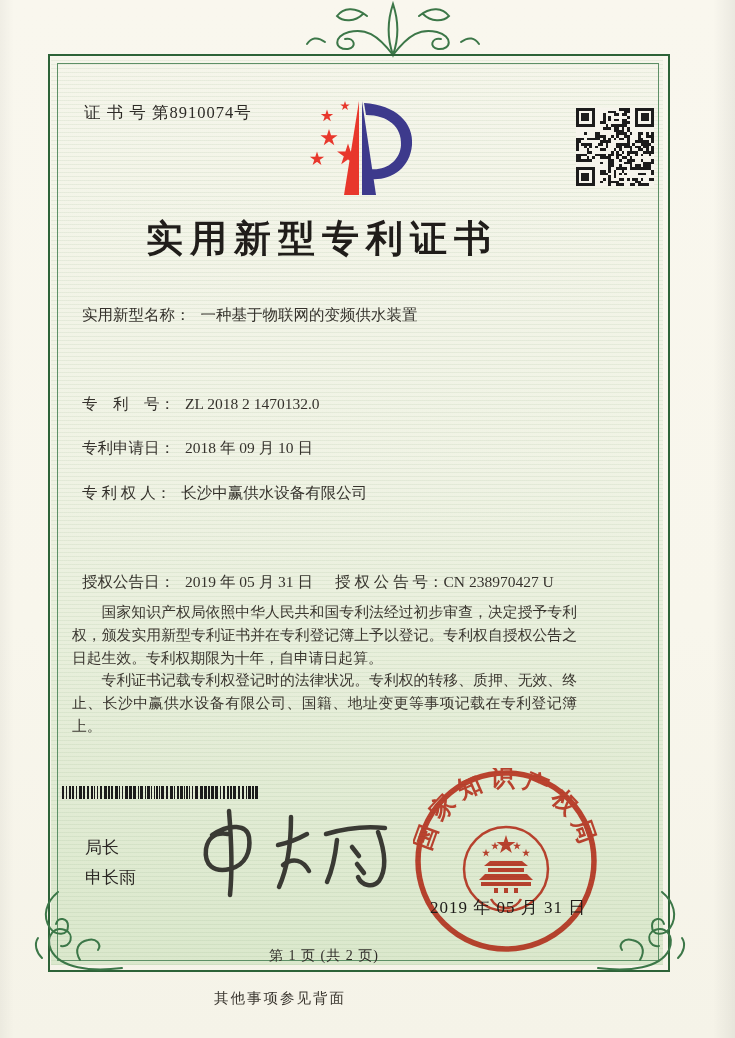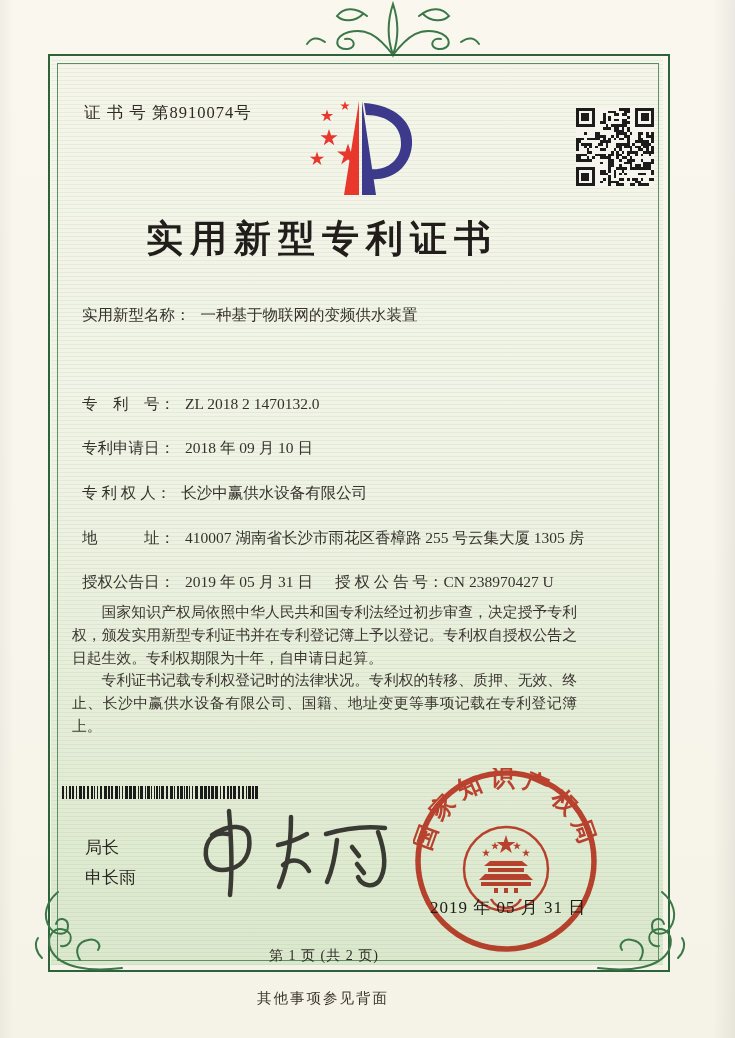--- a/index.html
+++ b/index.html
@@ -25,21 +25,21 @@
   .cert-no{left:84px;top:102px;font-size:16.5px;letter-spacing:1px;color:#2e2b27;}
   .title{left:92px;top:214px;width:460px;text-align:center;font-size:37px;font-weight:700;letter-spacing:7px;color:#201d1a;}
   .field{position:absolute;left:82px;font-size:15.5px;color:#35322c;white-space:nowrap;}
   .field .lbl{display:inline-block;}
   .field .val{margin-left:10px;text-align:center;}
   .field2{position:absolute;left:335px;font-size:15.5px;color:#35322c;white-space:nowrap;}
   .paras{left:72px;top:601px;width:505px;font-size:14.8px;line-height:22.8px;color:#3a362f;text-align:justify;}
   .paras p{margin:0;text-indent:2em;}
   .officer{left:85px;top:833px;font-size:17px;line-height:30px;color:#2c2925;}
   .pagefoot{left:224px;top:947px;width:200px;text-align:center;font-size:14px;color:#2e2b27;letter-spacing:1px;}
-  .backnote{left:223px;top:989px;width:200px;text-align:center;font-size:14.5px;color:#3a362f;letter-spacing:2px;}
+  .backnote{left:214px;top:989px;width:200px;font-size:14.5px;color:#3a362f;letter-spacing:2px;}
   .sealdate{left:430px;top:896px;font-size:17px;color:#1d1b18;letter-spacing:1px;z-index:6;}
   .seal{left:413px;top:768px;z-index:5;mix-blend-mode:multiply;opacity:.93;}
   .sig{left:150px;top:803px;z-index:4;}
   .barcode{left:62px;top:786px;}
   .logo{left:296px;top:93px;}
   .qr{left:575px;top:108px;}
   .crest{left:303px;top:0;}
   .corner-l{left:24px;top:888px;}
   .corner-r{left:596px;top:888px;transform:scaleX(-1);}
   .green-ink{stroke:#3c7748;fill:none;stroke-width:2;stroke-linecap:round;}
@@ -398,23 +398,20 @@
   </div>
   <div class="field" style="top:394px">
     <span class="lbl">专　利　号：</span><span class="val">ZL 2018 2 1470132.0</span>
   </div>
   <div class="field" style="top:438px">
     <span class="lbl">专利申请日：</span><span class="val">2018 年 09 月 10 日</span>
   </div>
   <div class="field" style="top:483px">
     <span class="lbl">专 利 权 人：</span><span class="val">长沙中赢供水设备有限公司</span>
   </div>
-  <div class="field" style="top:528px">
-    <span class="lbl">地　　　址：</span><span class="val">410007 湖南省长沙市雨花区香樟路 255 号云集大厦 1305 房</span>
-  </div>
   <div class="field" style="top:572px">
     <span class="lbl">授权公告日：</span><span class="val">2019 年 05 月 31 日</span>
   </div>
   <div class="field2" style="top:572px">
     <span class="lbl">授 权 公 告 号：</span><span class="val">CN 238970427 U</span>
   </div>
 
   <div class="abs paras">
     <p>国家知识产权局依照中华人民共和国专利法经过初步审查，决定授予专利权，颁发实用新型专利证书并在专利登记簿上予以登记。专利权自授权公告之日起生效。专利权期限为十年，自申请日起算。</p>
     <p>专利证书记载专利权登记时的法律状况。专利权的转移、质押、无效、终止、长沙中赢供水设备有限公司、国籍、地址变更等事项记载在专利登记簿上。</p>

